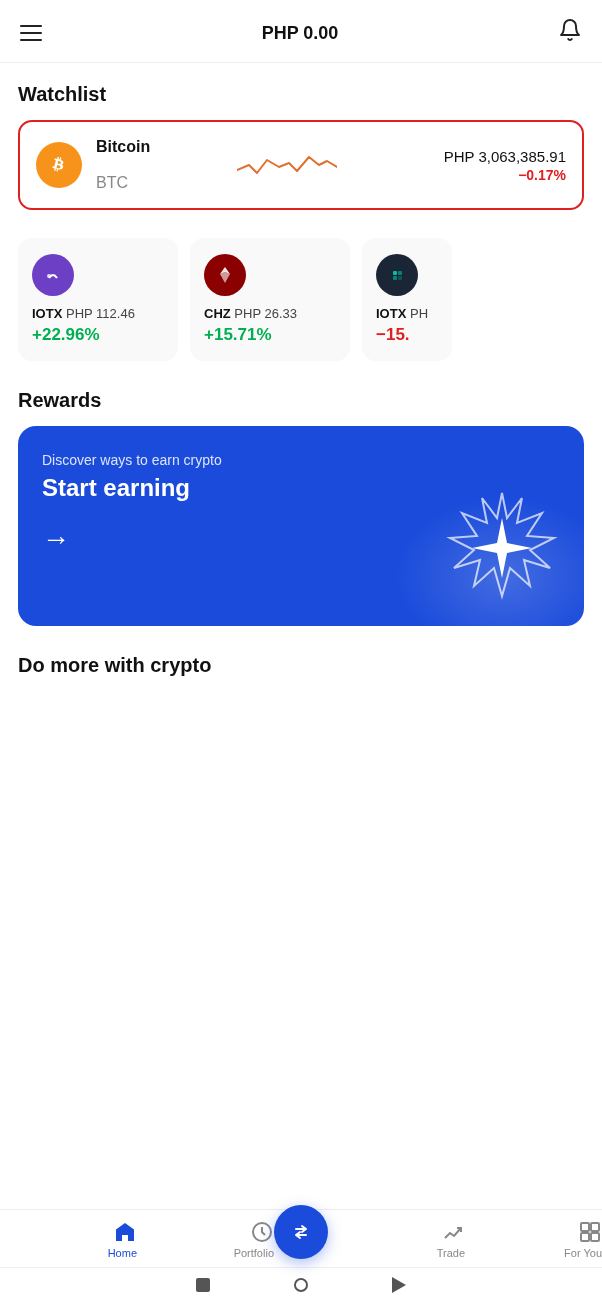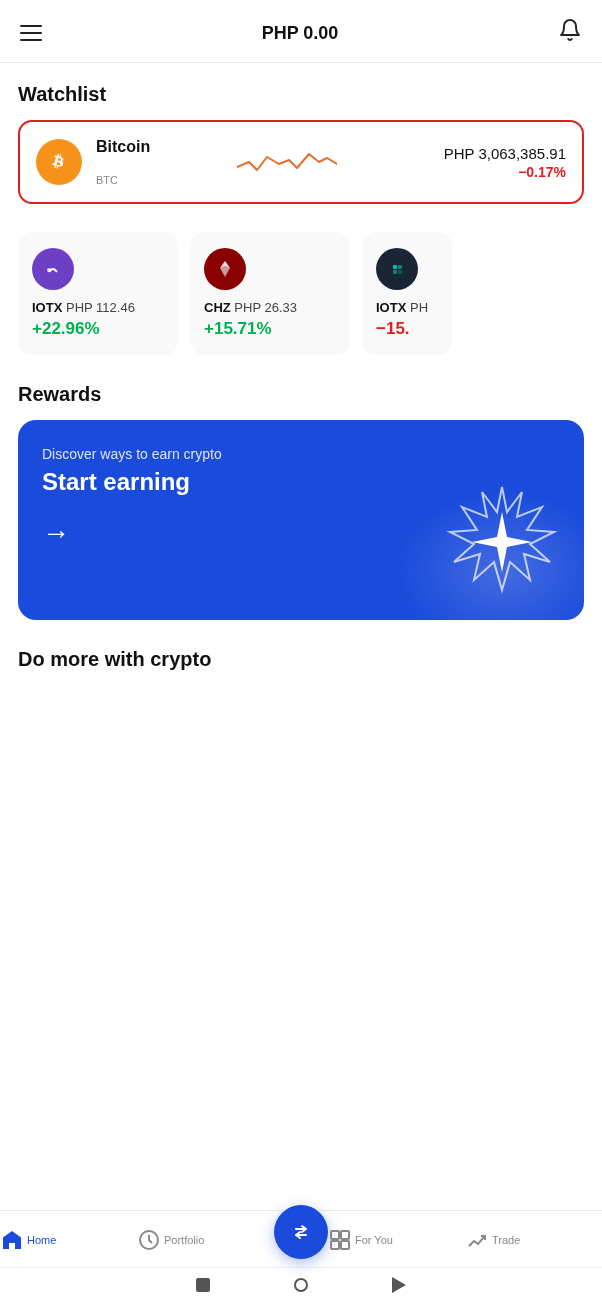--- a/index.html
+++ b/index.html
@@ -77,21 +77,21 @@
       border-radius: 50%;
       background: #f7931a;
       display: flex;
       align-items: center;
       justify-content: center;
       flex-shrink: 0;
     }
     .coin-logo svg { width: 26px; height: 26px; }
     .coin-info { flex: 0 0 auto; }
     .coin-name { font-size: 16px; font-weight: 700; color: #111; }
-    .coin-symbol { font-size: 11px; color: #888; margin-top: 18px; }
+    .coin-symbol { font-size: 16px; color: #888; margin-top: 18px; }
     .chart-area {
       flex: 1;
       display: flex;
       align-items: center;
       justify-content: center;
     }
     .chart-area svg { width: 100px; height: 40px; }
     .coin-price-area { text-align: right; flex-shrink: 0; }
     .coin-price { font-size: 15px; font-weight: 400; color: #111; padding-left: 20px; }
     .coin-change { font-size: 14px; color: #e02020; margin-top: 2px; font-weight: bold; }
@@ -168,21 +168,22 @@
       width: 220px;
       height: 160px;
       background: radial-gradient(ellipse at center, rgba(255,255,255,0.18) 0%, rgba(255,255,255,0) 70%);
       border-radius: 50%;
     }
 
     
     .do-more-section { margin-bottom: 20px; }
     .nav-item {
       display: flex;
-      align-items: center;
+      flex-direction: column;
+      align-items: flex-end;
       gap: 3px;
       cursor: pointer;
       flex: 1;
     }
     .nav-label { font-size: 11px; color: #888; }
     .nav-label.active { color: #1a4bdb; }
     .nav-center-btn {
       width: 54px;
       height: 54px;
       border-radius: 50%;
@@ -378,36 +379,36 @@
 
     <div class="nav-center-btn">
       <svg width="26" height="26" viewBox="0 0 26 26" fill="none" xmlns="http://www.w3.org/2000/svg">
         <path d="M8 10h10M14 7l4 3-4 3" stroke="white" stroke-width="2" stroke-linecap="round" stroke-linejoin="round"></path>
         <path d="M18 16H8M12 13l-4 3 4 3" stroke="white" stroke-width="2" stroke-linecap="round" stroke-linejoin="round"></path>
       </svg>
     </div>
 
     <div class="nav-item">
       <svg width="24" height="24" viewBox="0 0 24 24" fill="none" stroke="#888" stroke-width="2" xmlns="http://www.w3.org/2000/svg">
+        <polyline points="4,18 9,13 13,16 20,8"></polyline>
+        <polyline points="16,8 20,8 20,12"></polyline>
+      </svg>
+      <span class="nav-label">Trade</span>
+    </div>
+
+    <div class="nav-item">
+      <svg width="24" height="24" viewBox="0 0 24 24" fill="none" stroke="#888" stroke-width="2" xmlns="http://www.w3.org/2000/svg">
         <rect x="3" y="3" width="8" height="8" rx="1"></rect>
         <rect x="13" y="3" width="8" height="8" rx="1"></rect>
         <rect x="13" y="13" width="8" height="8" rx="1"></rect>
         <rect x="3" y="13" width="8" height="8" rx="1"></rect>
       </svg>
       <span class="nav-label">For You</span>
     </div>
 
-    <div class="nav-item">
-      <svg width="24" height="24" viewBox="0 0 24 24" fill="none" stroke="#888" stroke-width="2" xmlns="http://www.w3.org/2000/svg">
-        <polyline points="4,18 9,13 13,16 20,8"></polyline>
-        <polyline points="16,8 20,8 20,12"></polyline>
-      </svg>
-      <span class="nav-label">Trade</span>
-    </div>
-
   </div>
 
   <div class="android-bar">
     <div class="android-btn">
       <div class="sq"></div>
     </div>
     <div class="android-btn">
       <div class="ci"></div>
     </div>
     <div class="android-btn">

